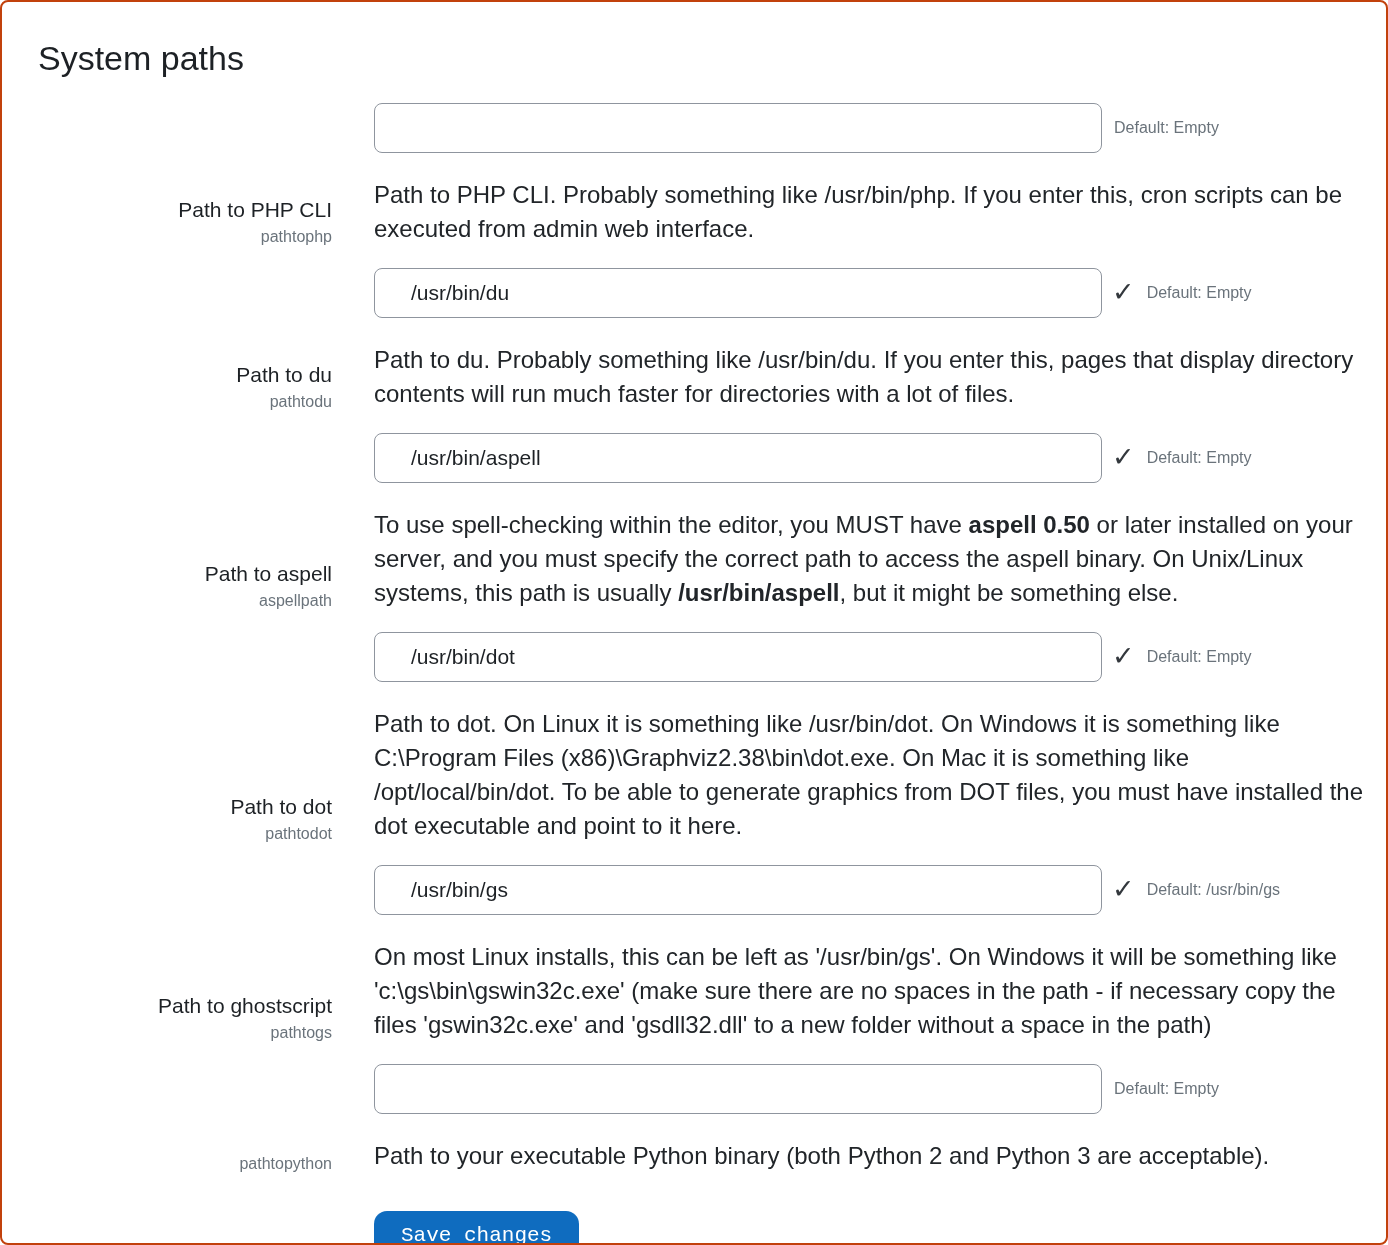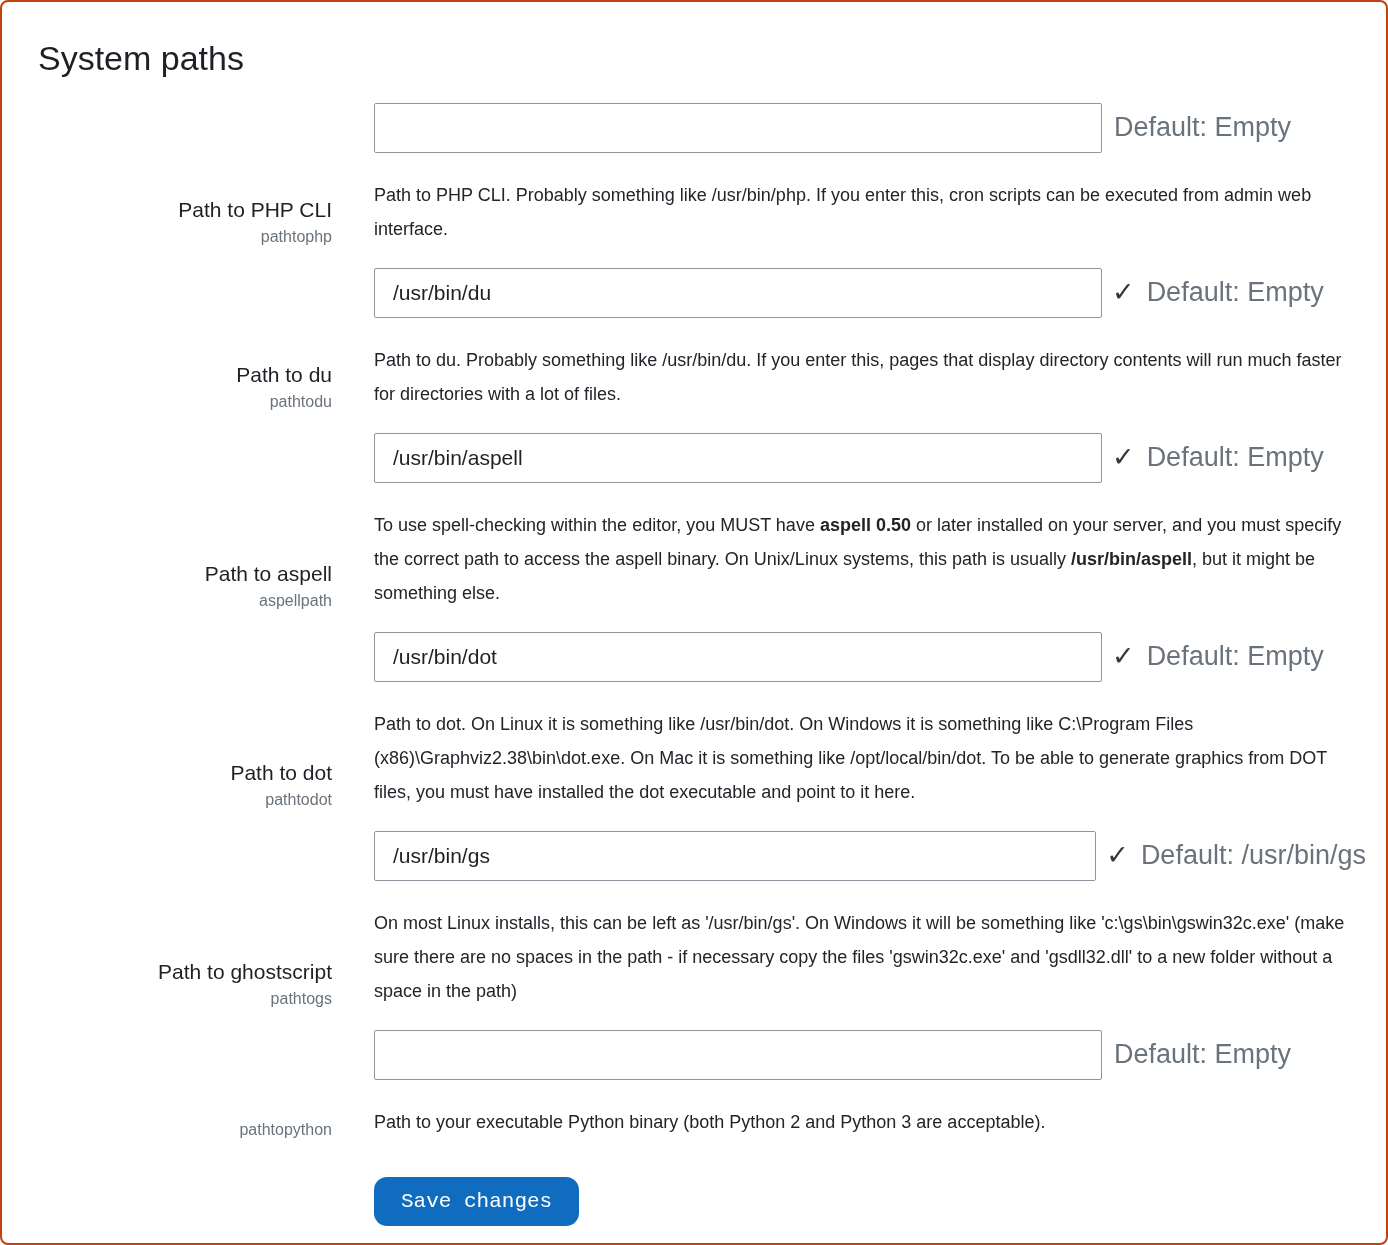--- a/index.html
+++ b/index.html
@@ -50,45 +50,45 @@
     min-width: 0;
   }
   .input-row {
     display: flex;
     align-items: center;
   }
   .text-input {
     width: 728px;
     height: 50px;
     border: 1px solid #8f959e;
-    border-radius: 2px;
+    border-radius: 8px;
     background: #fff;
     font-family: "Liberation Sans", "DejaVu Sans", sans-serif;
     font-size: 21px;
     color: #1d2125;
-    padding: 0 18px;
+    padding: 0 36px;
     outline: none;
   }
   .check {
     font-size: 27px;
     font-weight: 700;
     color: #33383d;
     margin-left: 10px;
     line-height: 1;
   }
   .default-label {
-    font-size: 27px;
+    font-size: 16px;
     color: #6a737b;
     margin-left: 12px;
     white-space: nowrap;
   }
   .desc {
     margin-top: 25px;
     max-width: 992px;
-    font-size: 18px;
+    font-size: 24px;
     line-height: 34px;
     color: #212529;
   }
   .desc b { font-weight: 700; }
   .save-button {
     margin: 16px 0 0 336px;
     display: inline-block;
     background: #0f6cbf;
     color: #ffffff;
     border: none;

